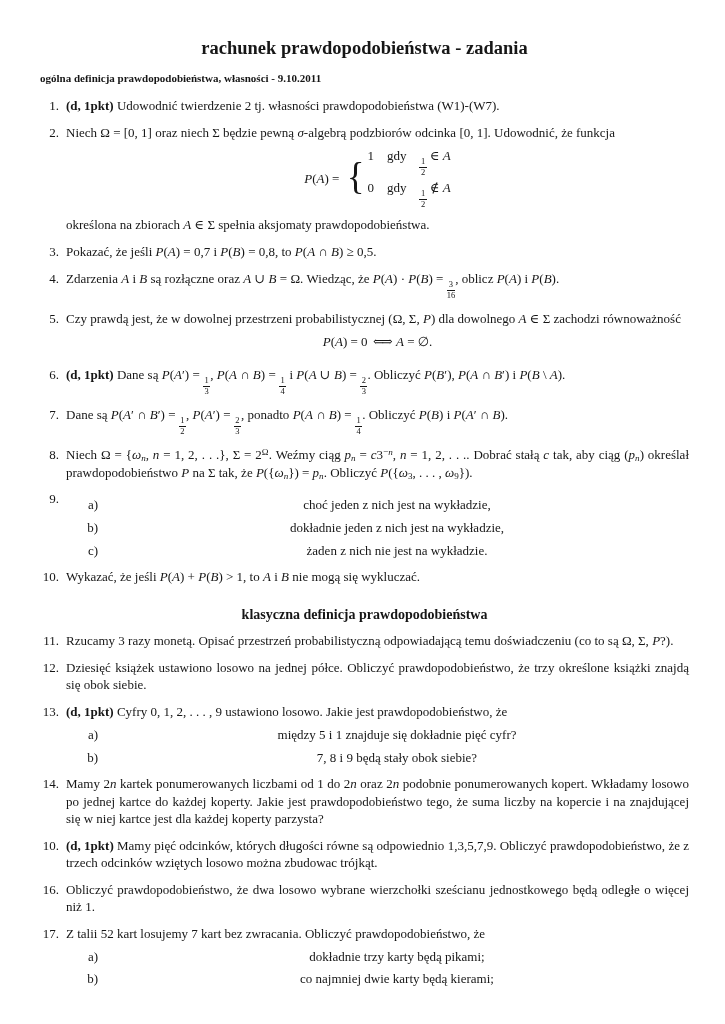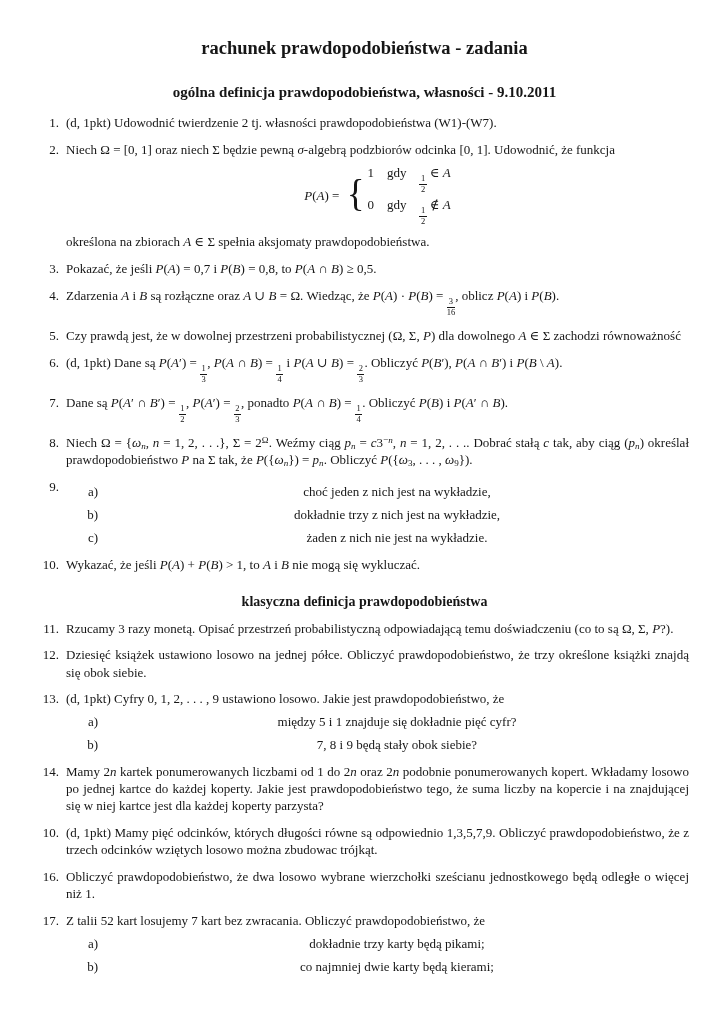--- a/index.html
+++ b/index.html
@@ -22,24 +22,24 @@
     overflow: hidden;
     background: #ffffff;
   }
   .doc-title {
     text-align: center;
     font-weight: bold;
     font-size: 18.5px;
     line-height: 1.15;
   }
   .doc-subtitle {
-    text-align: center;
+    text-align: left;
     font-weight: bold;
-    font-size: 15px;
-    margin-top: 25px;
+    font-size: 11px;
+    margin-top: 13px;
   }
   #blocks { margin-top: 13px; }
   .sec-head {
     text-align: center;
     font-weight: bold;
     font-size: 14px;
     margin: 21px 0 5px 0;
   }
   .prob {
     display: flex;
@@ -63,21 +63,21 @@
     margin-top: 5.5px;
     padding-left: 18px;
   }
   .slabel {
     flex: 0 0 14px;
     text-align: right;
     margin-right: 7px;
   }
   .stext { flex: 1; text-align: center; }
   i { font-style: italic; }
-  b { font-weight: normal; }
+  b { font-weight: bold; }
   sup, sub {
     font-size: 70%;
     line-height: 0;
   }
   sup { vertical-align: 0.45em; }
   sub { vertical-align: -0.25em; }
   .fr {
     display: inline-flex;
     flex-direction: column;
     text-align: center;
@@ -157,20 +157,21 @@
           <div class="ptext">Zdarzenia <i>A</i> i <i>B</i> są rozłączne oraz <i>A</i> ∪ <i>B</i> = Ω. Wiedząc, że <i>P</i>(<i>A</i>) · <i>P</i>(<i>B</i>) = <span class="fr">
               <span>3</span>
               <span>16</span>
             </span>, oblicz <i>P</i>(<i>A</i>) i <i>P</i>(<i>B</i>).</div>
         </div>
       </div>
       <div class="prob">
         <span class="pnum">5.</span>
         <div class="pbody">
           <div class="ptext">Czy prawdą jest, że w dowolnej przestrzeni probabilistycznej (Ω, Σ, <i>P</i>) dla dowolnego <i>A</i> ∈ Σ zachodzi równoważność</div>
+          <div class="pdisplay"><i>P</i>(<i>A</i>) = 0 <span class="iff">⇐⇒</span> <i>A</i> = ∅.</div>
         </div>
       </div>
       <div class="prob">
         <span class="pnum">6.</span>
         <div class="pbody">
           <div class="ptext"><b>(d, 1pkt)</b> Dane są <i>P</i>(<i>A</i>′) = <span class="fr">
               <span>1</span>
               <span>3</span>
             </span>, <i>P</i>(<i>A</i> ∩ <i>B</i>) = <span class="fr">
               <span>1</span>
@@ -204,21 +205,21 @@
       </div>
       <div class="prob">
         <span class="pnum">9.</span>
         <div class="pbody">
           <div class="sub">
             <span class="slabel">a)</span>
             <span class="stext">choć jeden z nich jest na wykładzie,</span>
           </div>
           <div class="sub">
             <span class="slabel">b)</span>
-            <span class="stext">dokładnie trzy z nich jest na wykładzie,</span>
+            <span class="stext">dokładnie jeden z nich jest na wykładzie,</span>
           </div>
           <div class="sub">
             <span class="slabel">c)</span>
             <span class="stext">żaden z nich nie jest na wykładzie.</span>
           </div>
         </div>
       </div>
       <div class="prob">
         <span class="pnum">10.</span>
         <div class="pbody">

